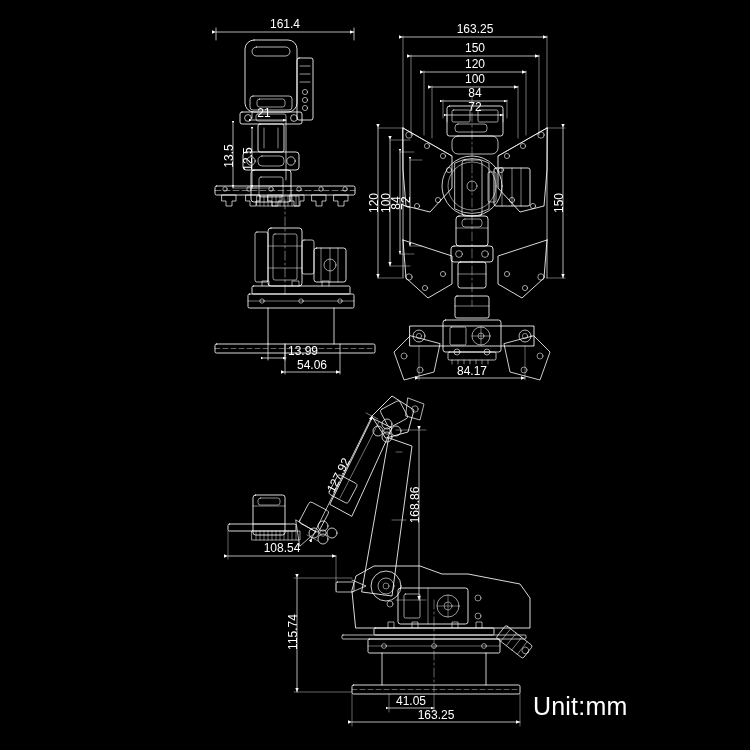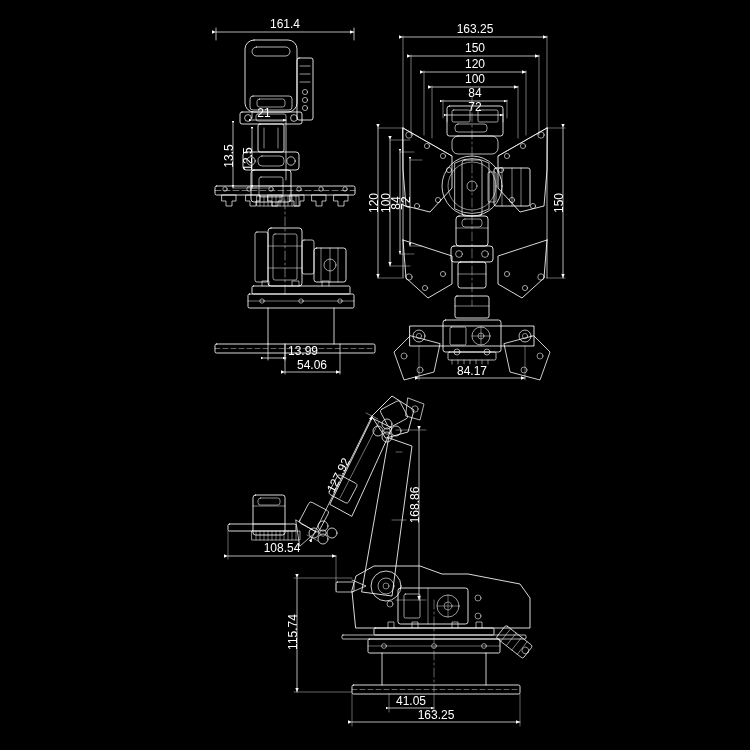--- a/index.html
+++ b/index.html
@@ -465,14 +465,15 @@
 
       <text x="342" y="477" transform="rotate(-63 342 477)">127.92</text>
       <text x="419" y="505" transform="rotate(-90 419 505)">168.86</text>
       <text x="282" y="552">108.54</text>
       <text x="297" y="632" transform="rotate(-90 297 632)">115.74</text>
       <text x="411" y="705">41.05</text>
       <text x="436" y="719">163.25</text>
     </g>
   </svg>
 
+  <div class="unit-label">Unit:mm</div>
 
 </div>
 
 </body></html>

